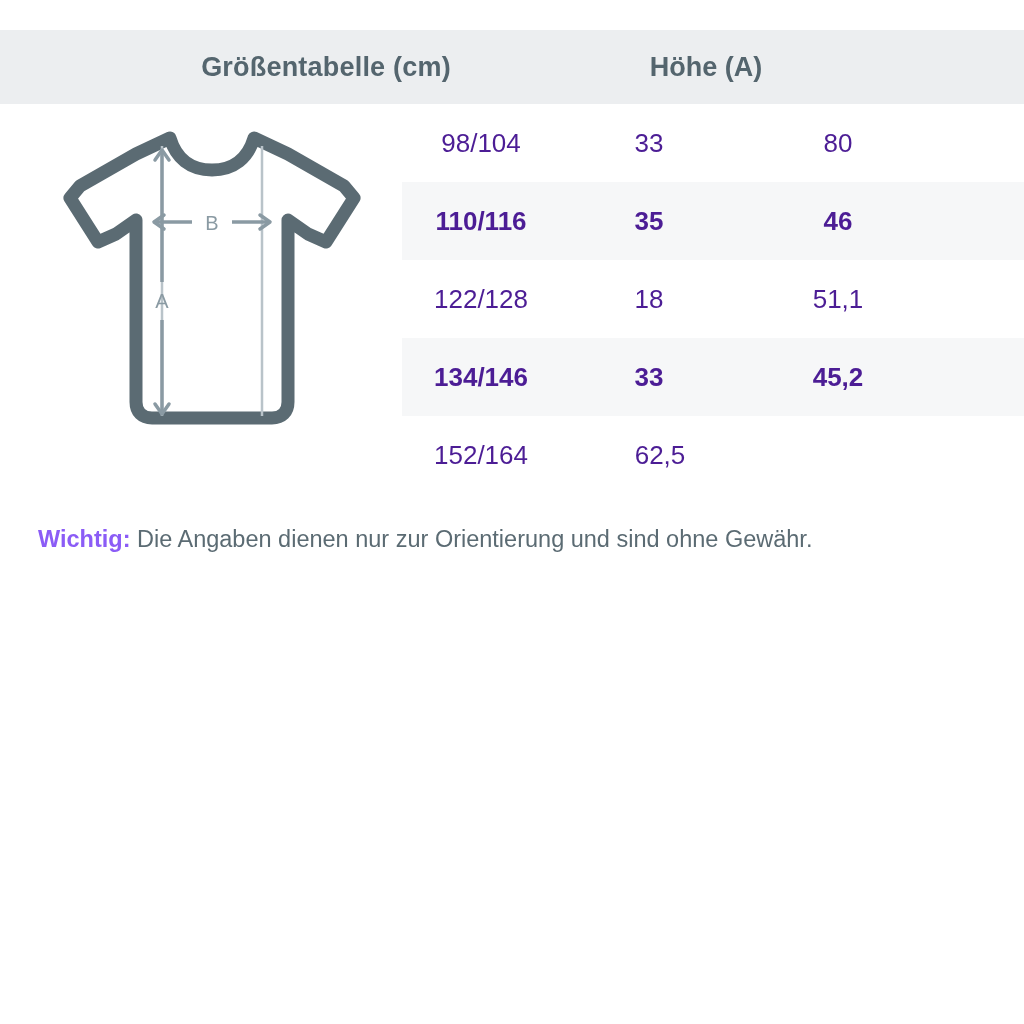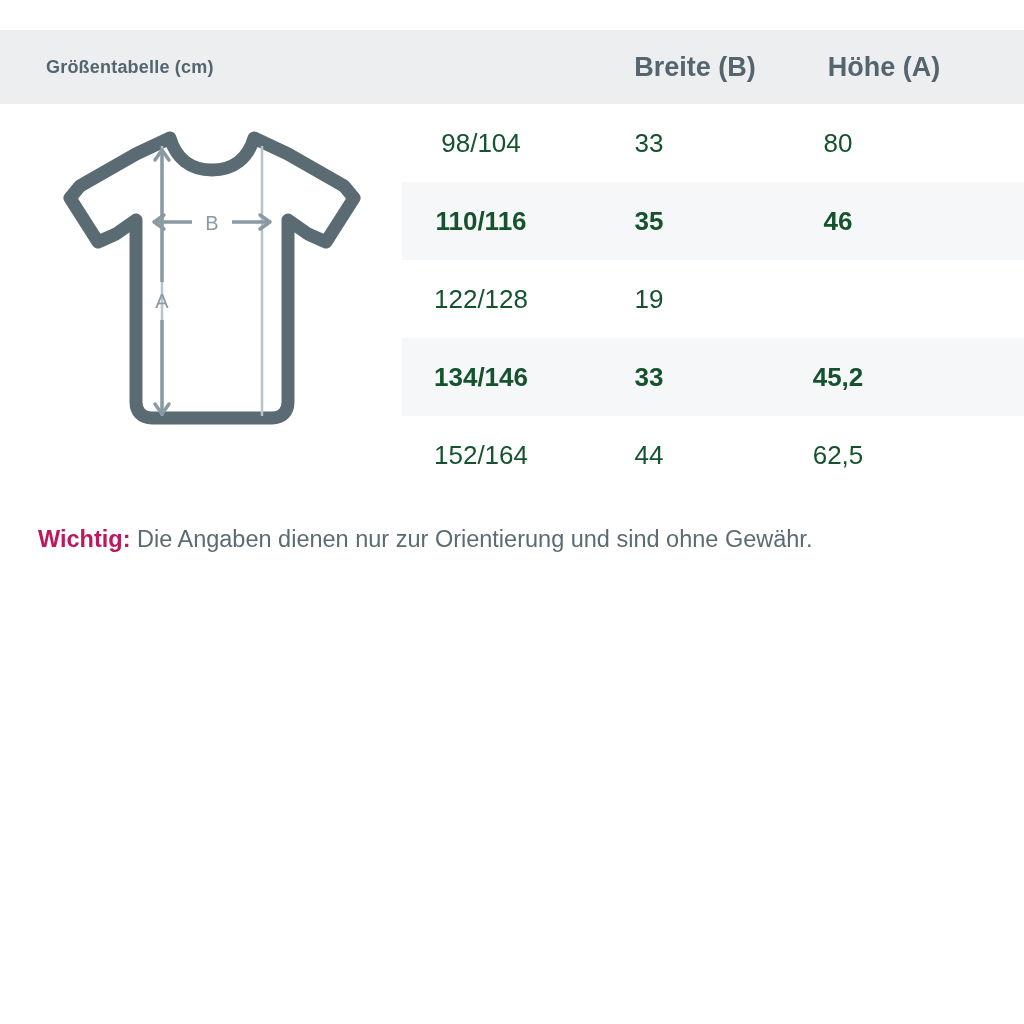--- a/index.html
+++ b/index.html
@@ -25,24 +25,25 @@
     display: flex;
     align-items: center;
     background: #eceef0;
     height: 74px;
     margin: 30px 0 0 0;
     padding: 0;
   }
   .chart-header .title-cell {
     flex: 0 0 560px;
     padding-left: 46px;
-    font-size: 18px;
+    font-size: 27px;
     font-weight: bold;
     color: #54656e;
     letter-spacing: 0.2px;
+    text-align: center;
   }
   .chart-header .col-cell {
     flex: 0 0 auto;
     text-align: center;
     font-size: 27px;
     font-weight: bold;
     color: #54656e;
   }
   .col-breite { width: 178px; }
   .col-hoehe  { width: 200px; }
@@ -68,47 +69,46 @@
   }
   .row {
     display: flex;
     align-items: center;
     height: 78px;
   }
   .row.alt { background: #f6f7f8; font-weight: bold; }
   .cell {
     text-align: center;
     font-size: 26px;
-    color: #14532d;
+    color: #4c1d95;
   }
   .cell.size  { width: 158px; }
   .cell.width { width: 178px; }
   .cell.height{ width: 200px; }
 
   
   .note {
     margin: 26px 0 0 38px;
     max-width: 960px;
     font-size: 23.5px;
     line-height: 1.65;
     color: #5b6b73;
   }
   .note b {
-    color: #be185d;
+    color: #8b5cf6;
     font-weight: bold;
   }
 </style>
 </head>
 <body>
 
 <div class="size-chart">
 
   <div class="chart-header">
     <div class="title-cell">Größentabelle (cm)</div>
-    <div class="col-cell col-breite">Breite (B)</div>
     <div class="col-cell col-hoehe">Höhe (A)</div>
   </div>
 
   <div class="chart-body">
 
     <div class="shirt-pane">
       <svg width="330" height="310" viewBox="0 0 330 310" xmlns="http://www.w3.org/2000/svg">
 
         <path d="M112 14 L78 30 L22 62 L12 74 L40 118 L58 110 L78 96 L78 278 C78 288 84 294 94 294 L214 294 C224 294 230 288 230 278 L230 96 L250 110 L268 118 L296 74 L286 62 L230 30 L196 14 C190 34 176 46 154 46 C132 46 118 34 112 14 Z" fill="none" stroke="#5b6b73" stroke-width="13" stroke-linejoin="round" stroke-linecap="round"></path>
 
@@ -142,32 +142,32 @@
       </div>
 
       <div class="row alt">
         <div class="cell size">110/116</div>
         <div class="cell width">35</div>
         <div class="cell height">46</div>
       </div>
 
       <div class="row">
         <div class="cell size">122/128</div>
-        <div class="cell width">19</div>
+        <div class="cell width">18</div>
+        <div class="cell height">51,1</div>
       </div>
 
       <div class="row alt">
         <div class="cell size">134/146</div>
         <div class="cell width">33</div>
         <div class="cell height">45,2</div>
       </div>
 
       <div class="row">
         <div class="cell size">152/164</div>
-        <div class="cell width">44</div>
         <div class="cell height">62,5</div>
       </div>
 
     </div>
   </div>
 
   <div class="note">
     <b>Wichtig:</b><span> Die Angaben dienen nur zur Orientierung und sind ohne Gewähr.</span><br>
   </div>
 

